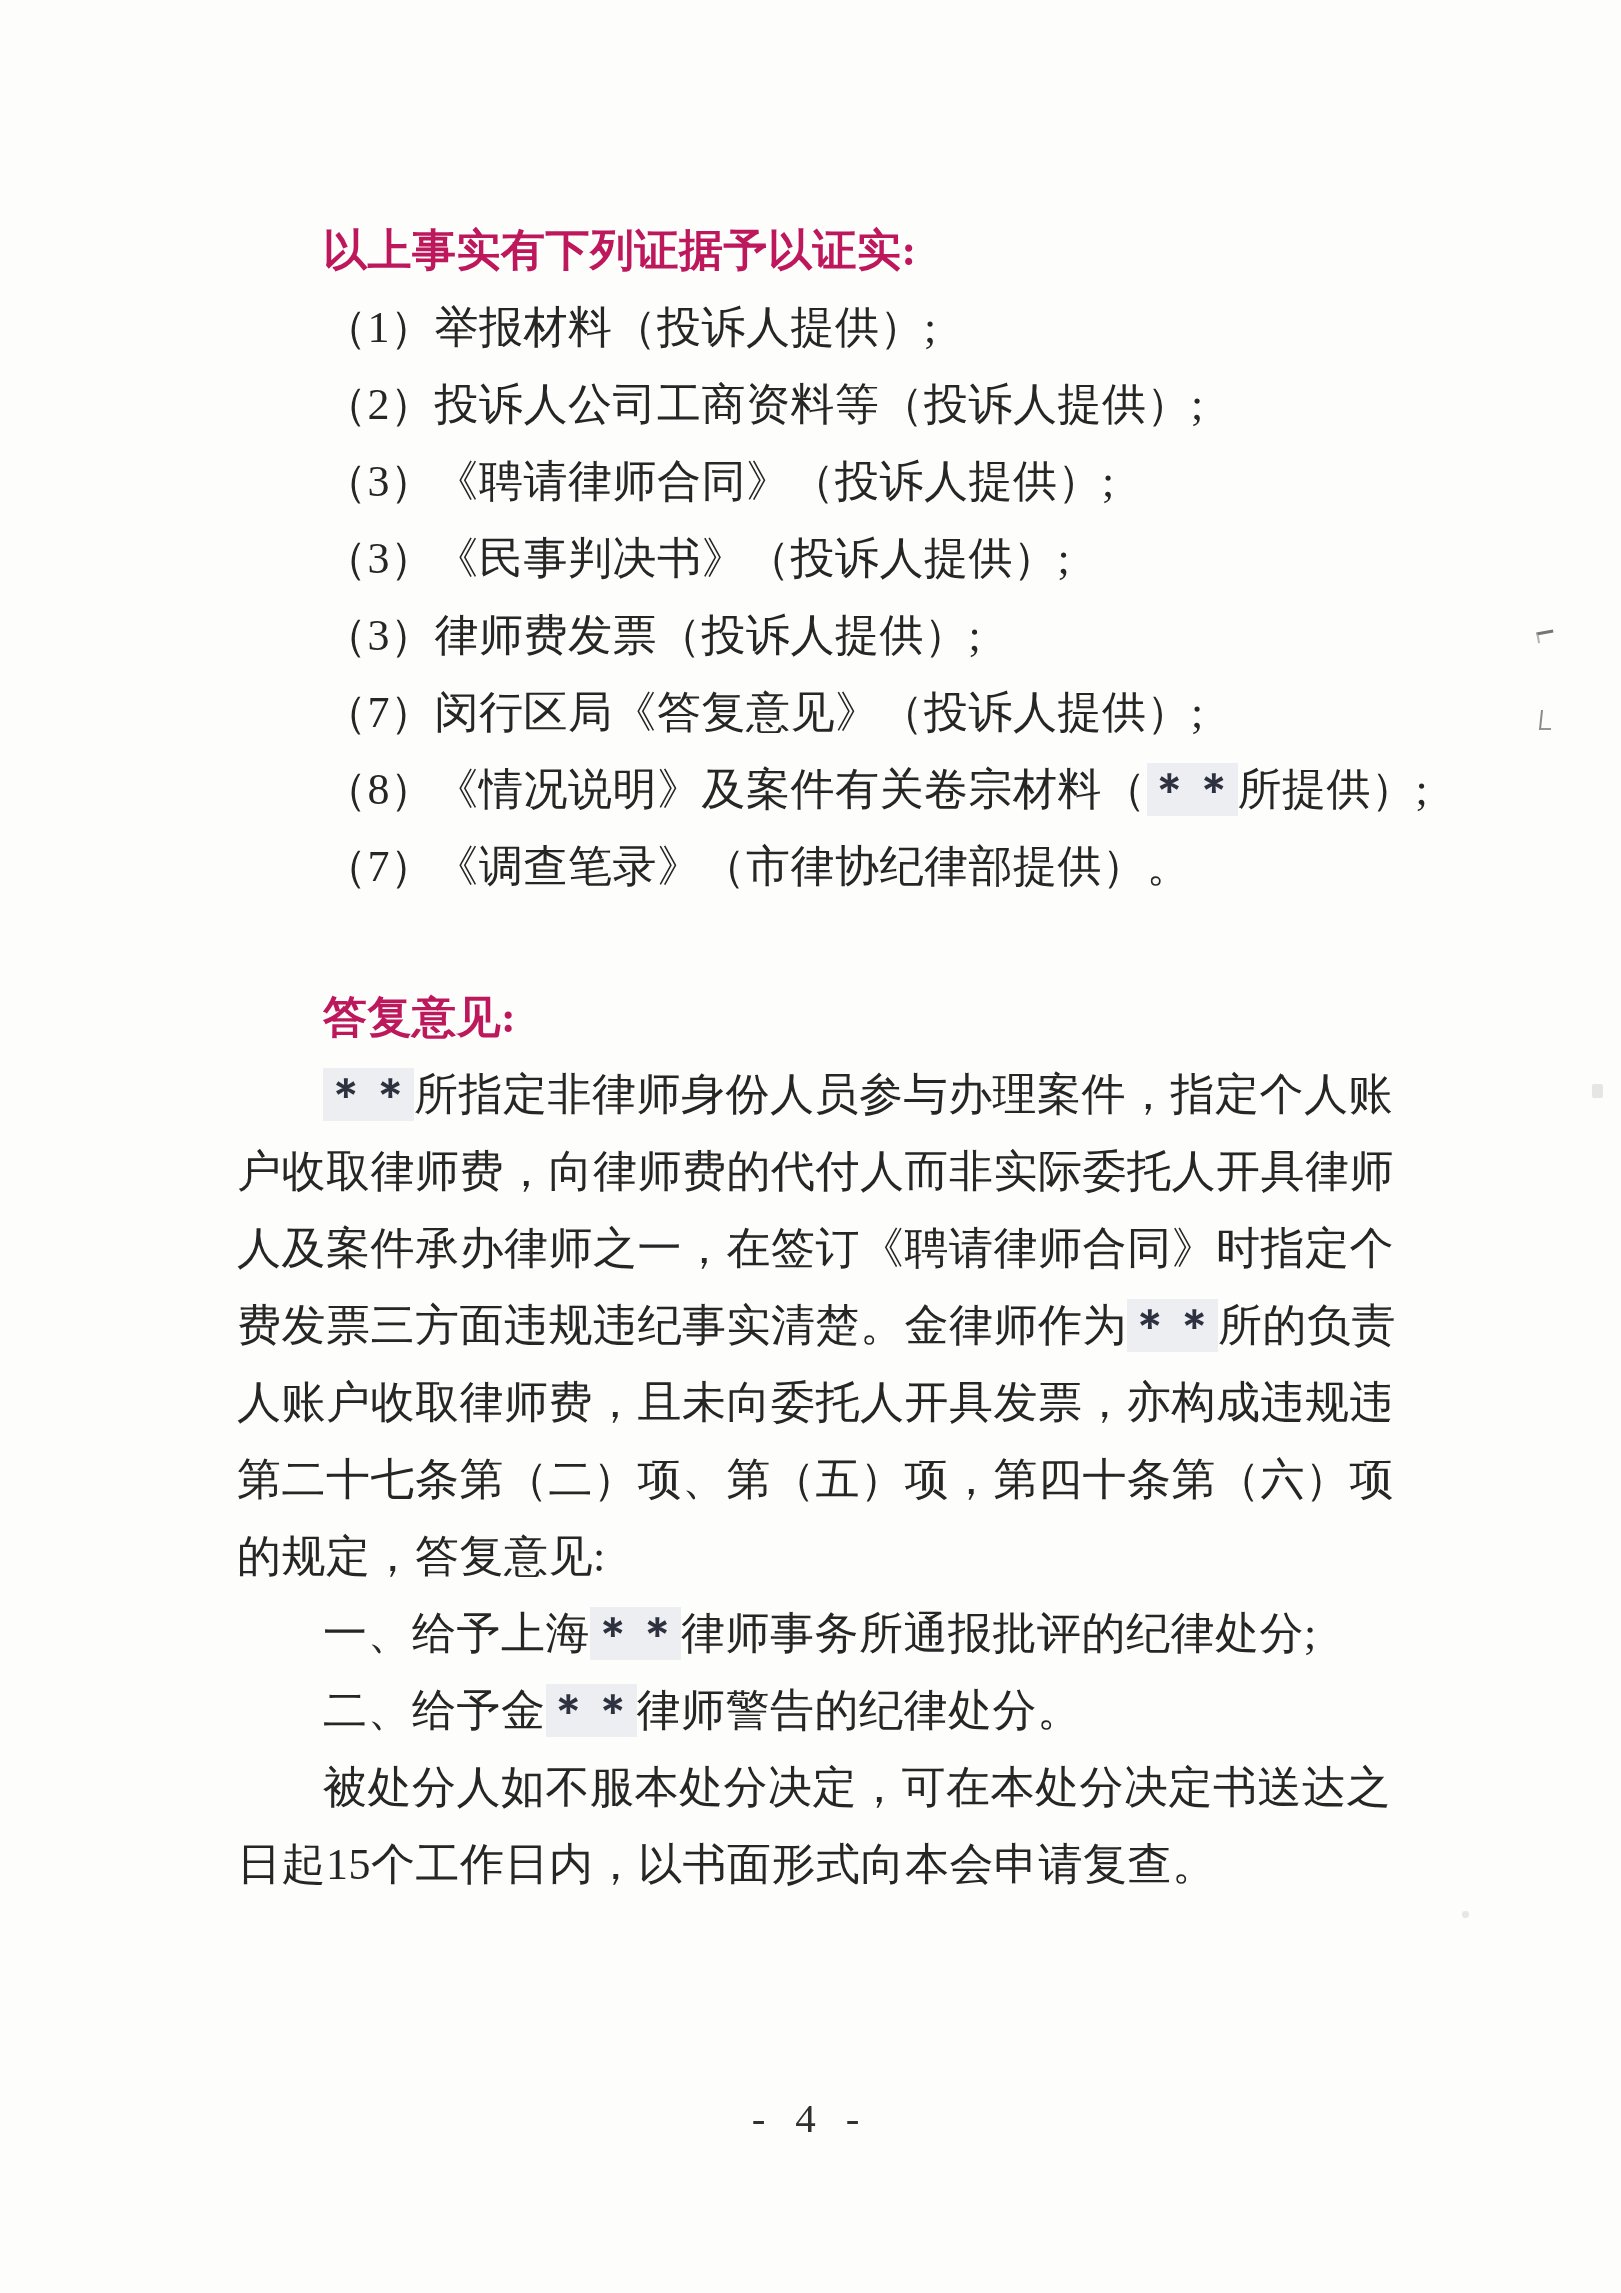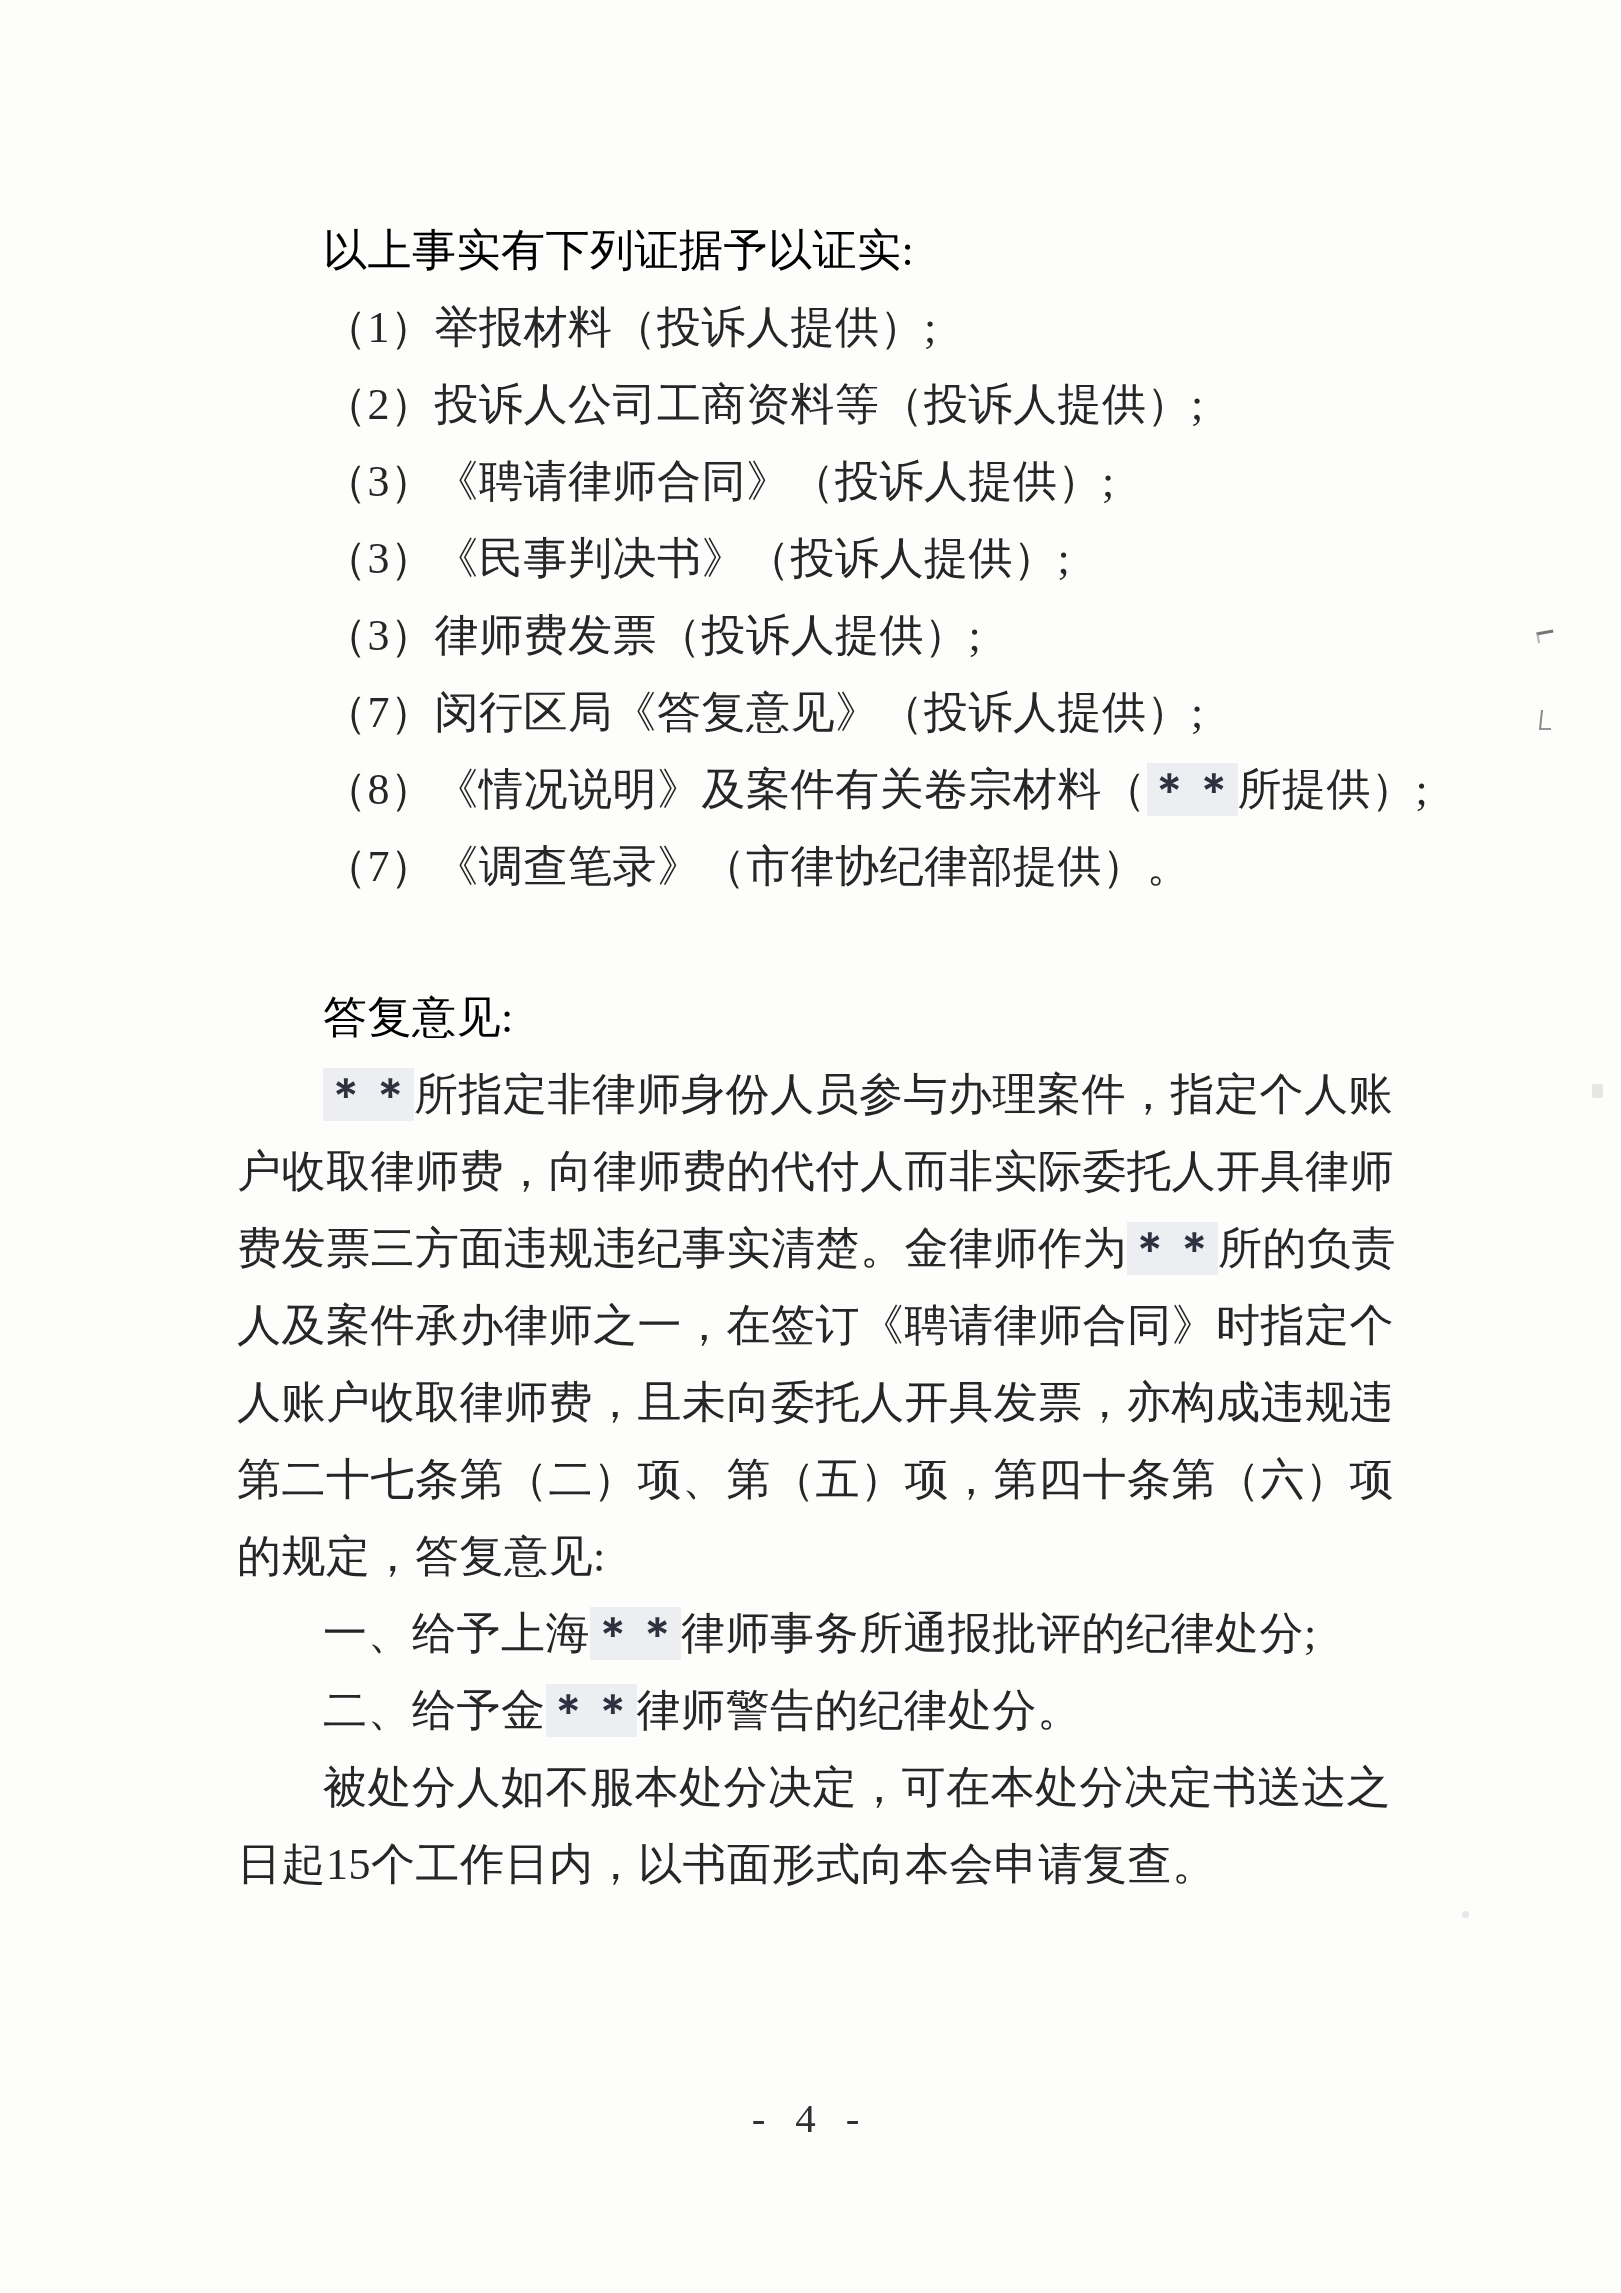--- a/index.html
+++ b/index.html
@@ -23,22 +23,22 @@
     top: 212px;
     width: 1166px;
   }
   .line {
     font-size: 44px;
     line-height: 77px;
     letter-spacing: 0.5px;
     white-space: nowrap;
   }
   .heading {
-    font-weight: 400;
-    color: #000000;
+    font-weight: 700;
+    color: #be185d;
   }
   .indent {
     text-indent: 86px;
   }
   .spacer {
     height: 74px;
   }
   .redact {
     background: #eceef1;
     color: #2e3240;
@@ -106,22 +106,22 @@
     <div class="line indent">（7）闵行区局《答复意见》（投诉人提供）;</div>
     <div class="line indent">（8）《情况说明》及案件有关卷宗材料（<span class="redact">＊＊</span>所提供）;</div>
     <div class="line indent">（7）《调查笔录》（市律协纪律部提供）。</div>
 
     <div class="spacer"></div>
 
     <div class="line heading indent">答复意见:</div>
 
     <div class="line indent"><span class="redact">＊＊</span>所指定非律师身份人员参与办理案件，指定个人账</div>
     <div class="line">户收取律师费，向律师费的代付人而非实际委托人开具律师</div>
+    <div class="line">人及案件承办律师之一，在签订《聘请律师合同》时指定个</div>
     <div class="line">费发票三方面违规违纪事实清楚。金律师作为<span class="redact">＊＊</span>所的负责</div>
-    <div class="line">人及案件承办律师之一，在签订《聘请律师合同》时指定个</div>
     <div class="line">人账户收取律师费，且未向委托人开具发票，亦构成违规违</div>
     <div class="line">第二十七条第（二）项、第（五）项，第四十条第（六）项</div>
     <div class="line">的规定，答复意见:</div>
 
     <div class="line indent">一、给予上海<span class="redact">＊＊</span>律师事务所通报批评的纪律处分;</div>
     <div class="line indent">二、给予金<span class="redact">＊＊</span>律师警告的纪律处分。</div>
 
     <div class="line indent">被处分人如不服本处分决定，可在本处分决定书送达之</div>
     <div class="line">日起15个工作日内，以书面形式向本会申请复查。</div>
 

